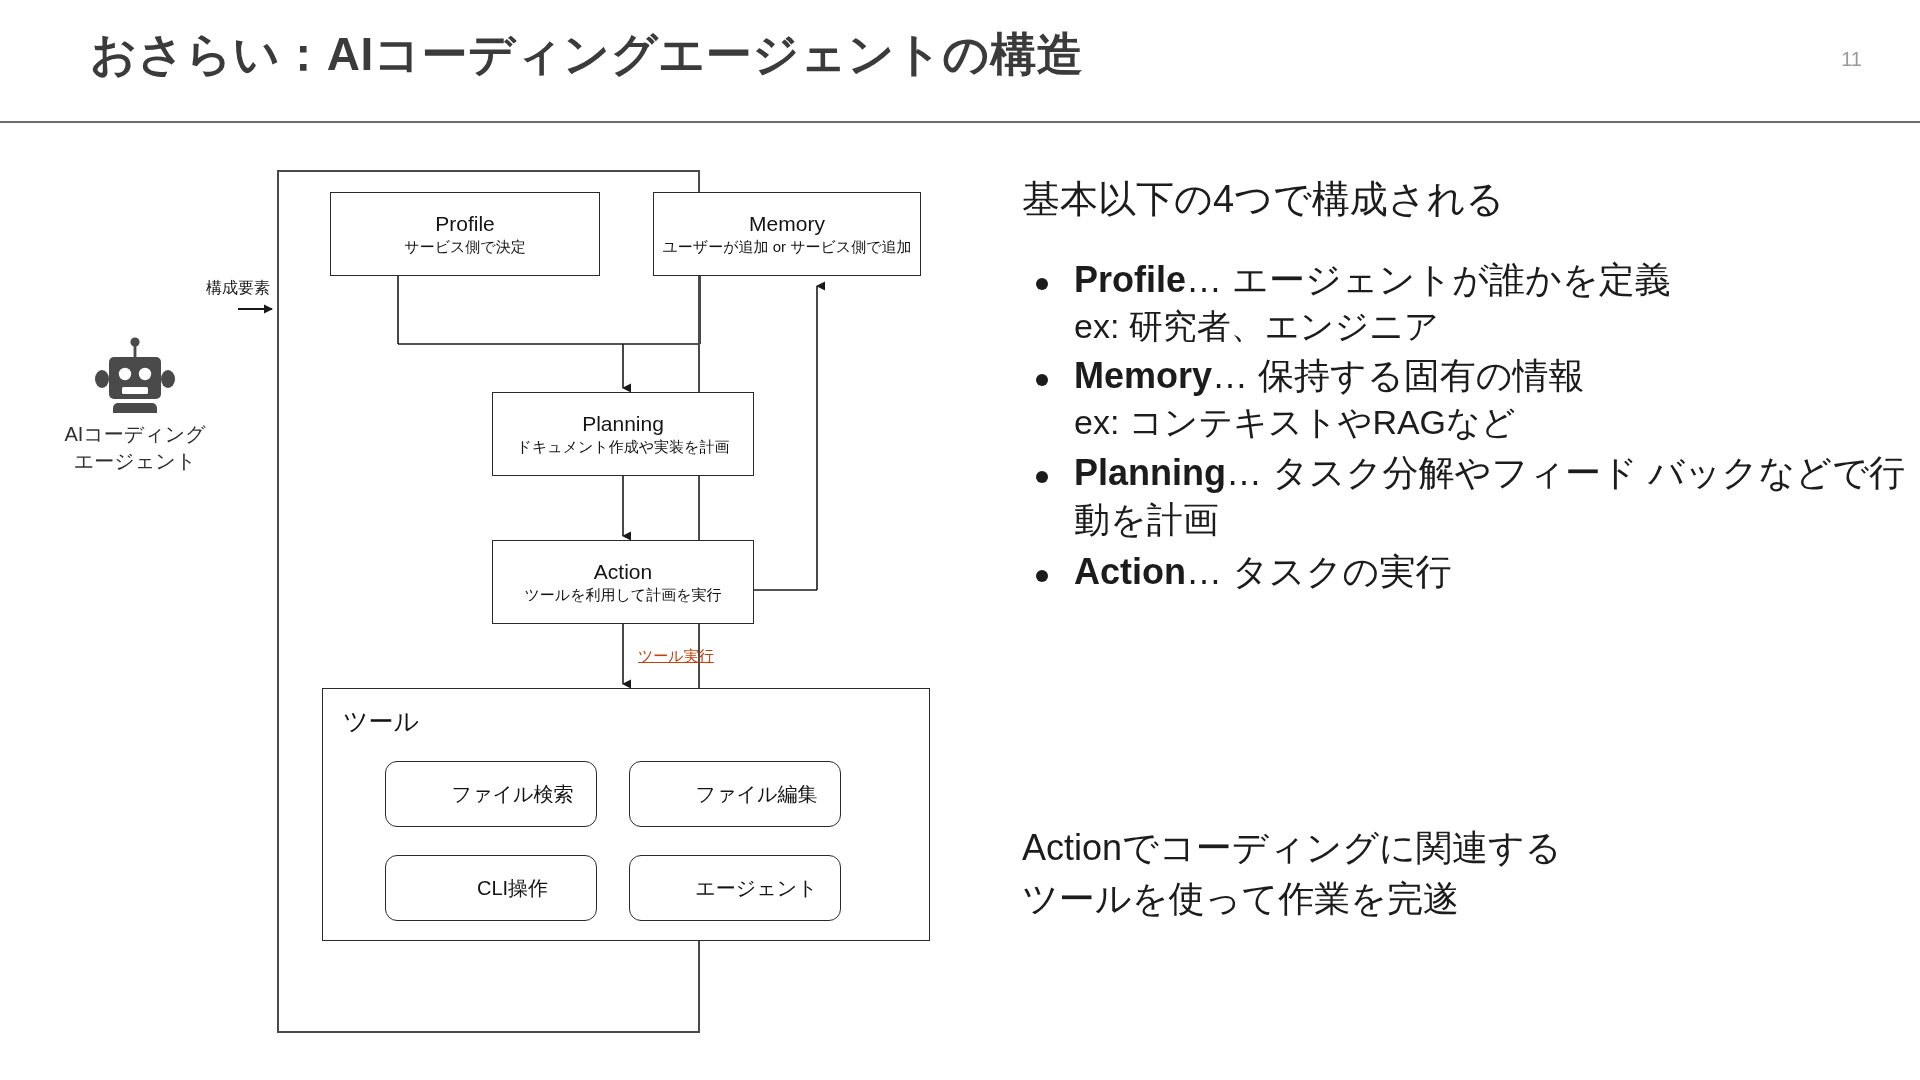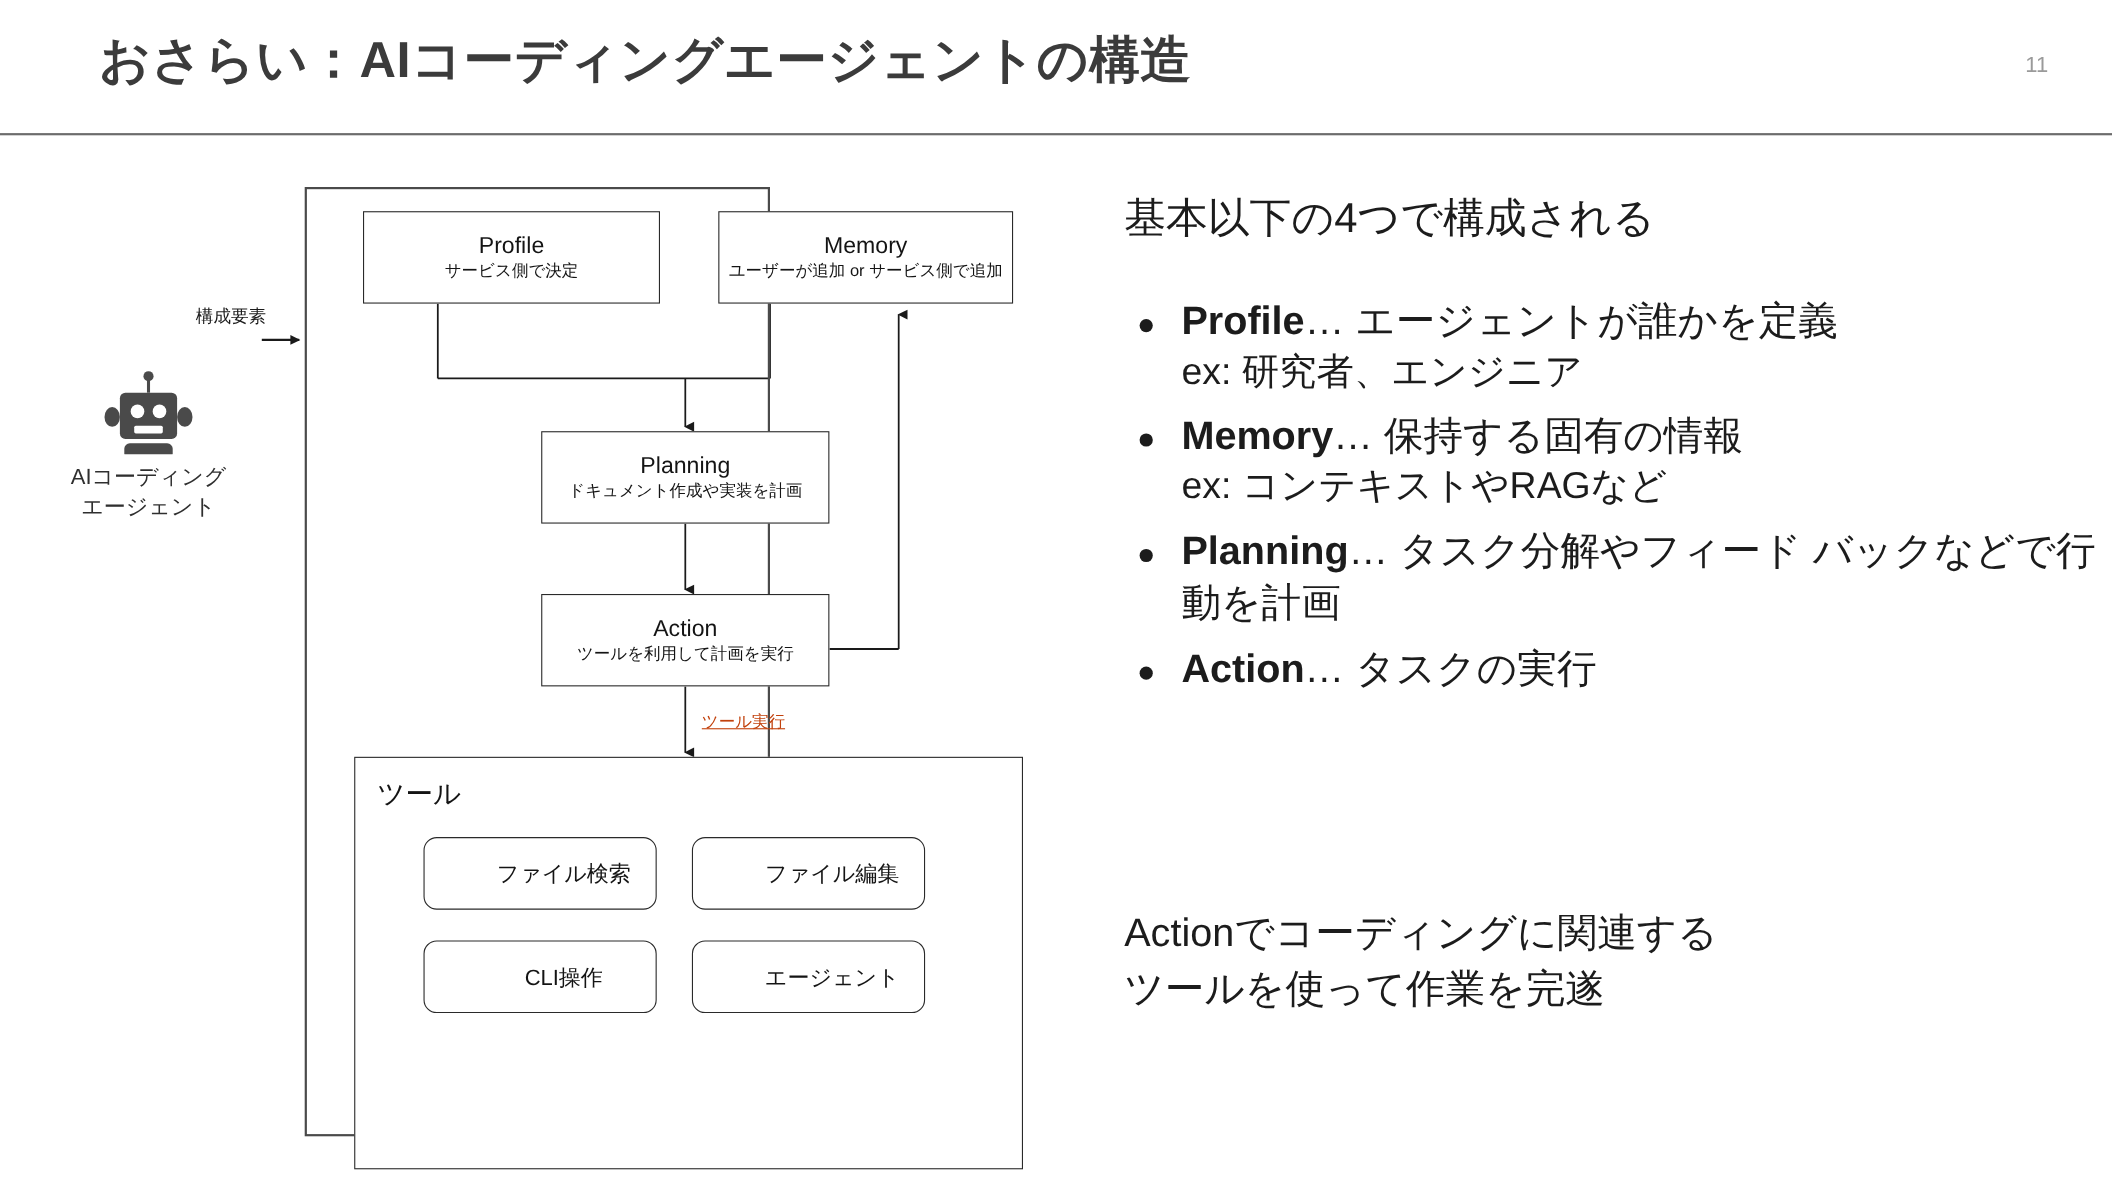--- a/index.html
+++ b/index.html
@@ -78,20 +78,21 @@
     line-height: 1.35;
     white-space: pre-line;
   }
 
   
   #component-arrow-label {
     position: absolute;
     left: 178px;
     top: 156px;
     width: 120px;
+    text-align: center;
     font-size: 16px;
     color: #1a1a1a;
   }
 
   
   #wires {
     position: absolute;
     left: 0; top: 0;
     width: 1010px; height: 958px;
     pointer-events: none;
@@ -145,21 +146,21 @@
     white-space: nowrap;
     text-decoration: underline;
   }
 
   
   #tools-box {
     position: absolute;
     left: 322px;
     top: 566px;
     width: 608px;
-    height: 375px;
+    height: 253px;
     border: 1.6px solid #2a2a2a;
     background: #ffffff;
   }
   #tools-heading {
     position: absolute;
     left: 20px;
     top: 16px;
     font-size: 25px;
     color: #141414;
   }
@@ -221,21 +222,20 @@
     top: 22px;
     width: 12px;
     height: 12px;
     border-radius: 50%;
     background: #1c1c1c;
   }
   .bullet-main {
     font-size: 36px;
     color: #1c1c1c;
     line-height: 1.32;
-    margin-top: 12px;
   }
   .bullet-main .term { font-weight: bold; }
   .bullet-main .sep  { font-weight: normal; }
   .bullet-ex {
     font-size: 34px;
     color: #1c1c1c;
     line-height: 1.32;
   }
   #closing {
     position: absolute;

